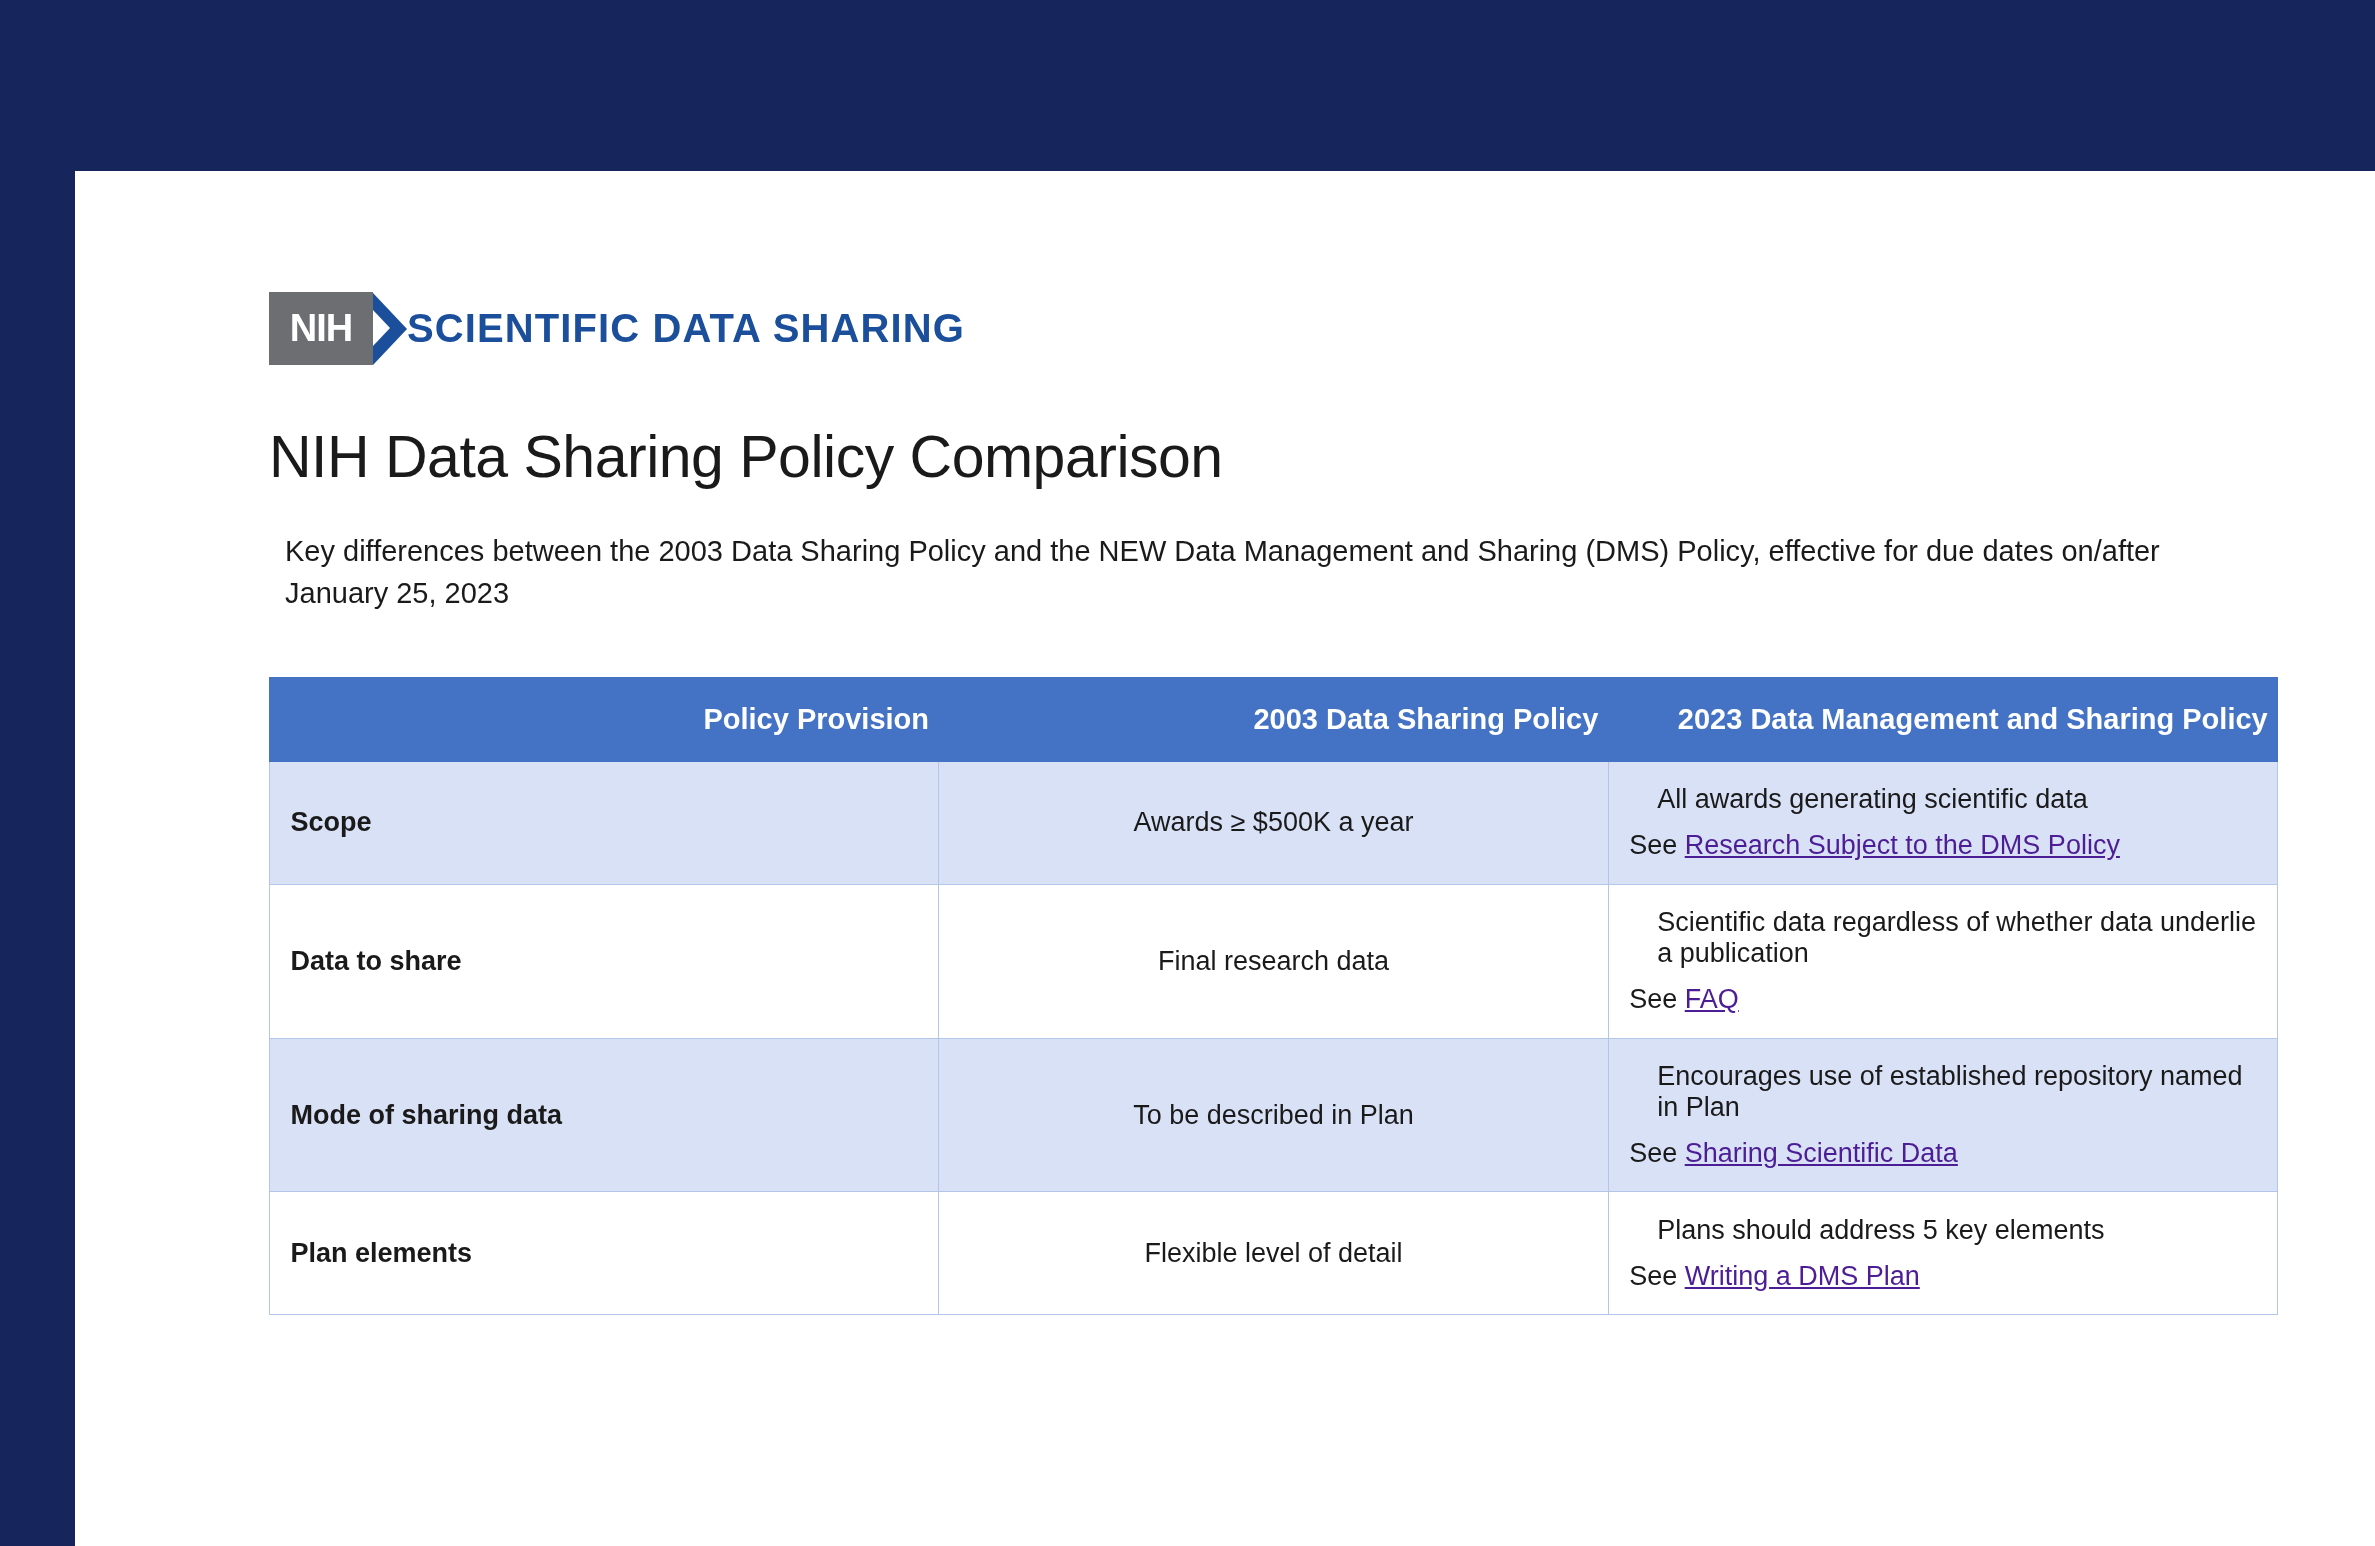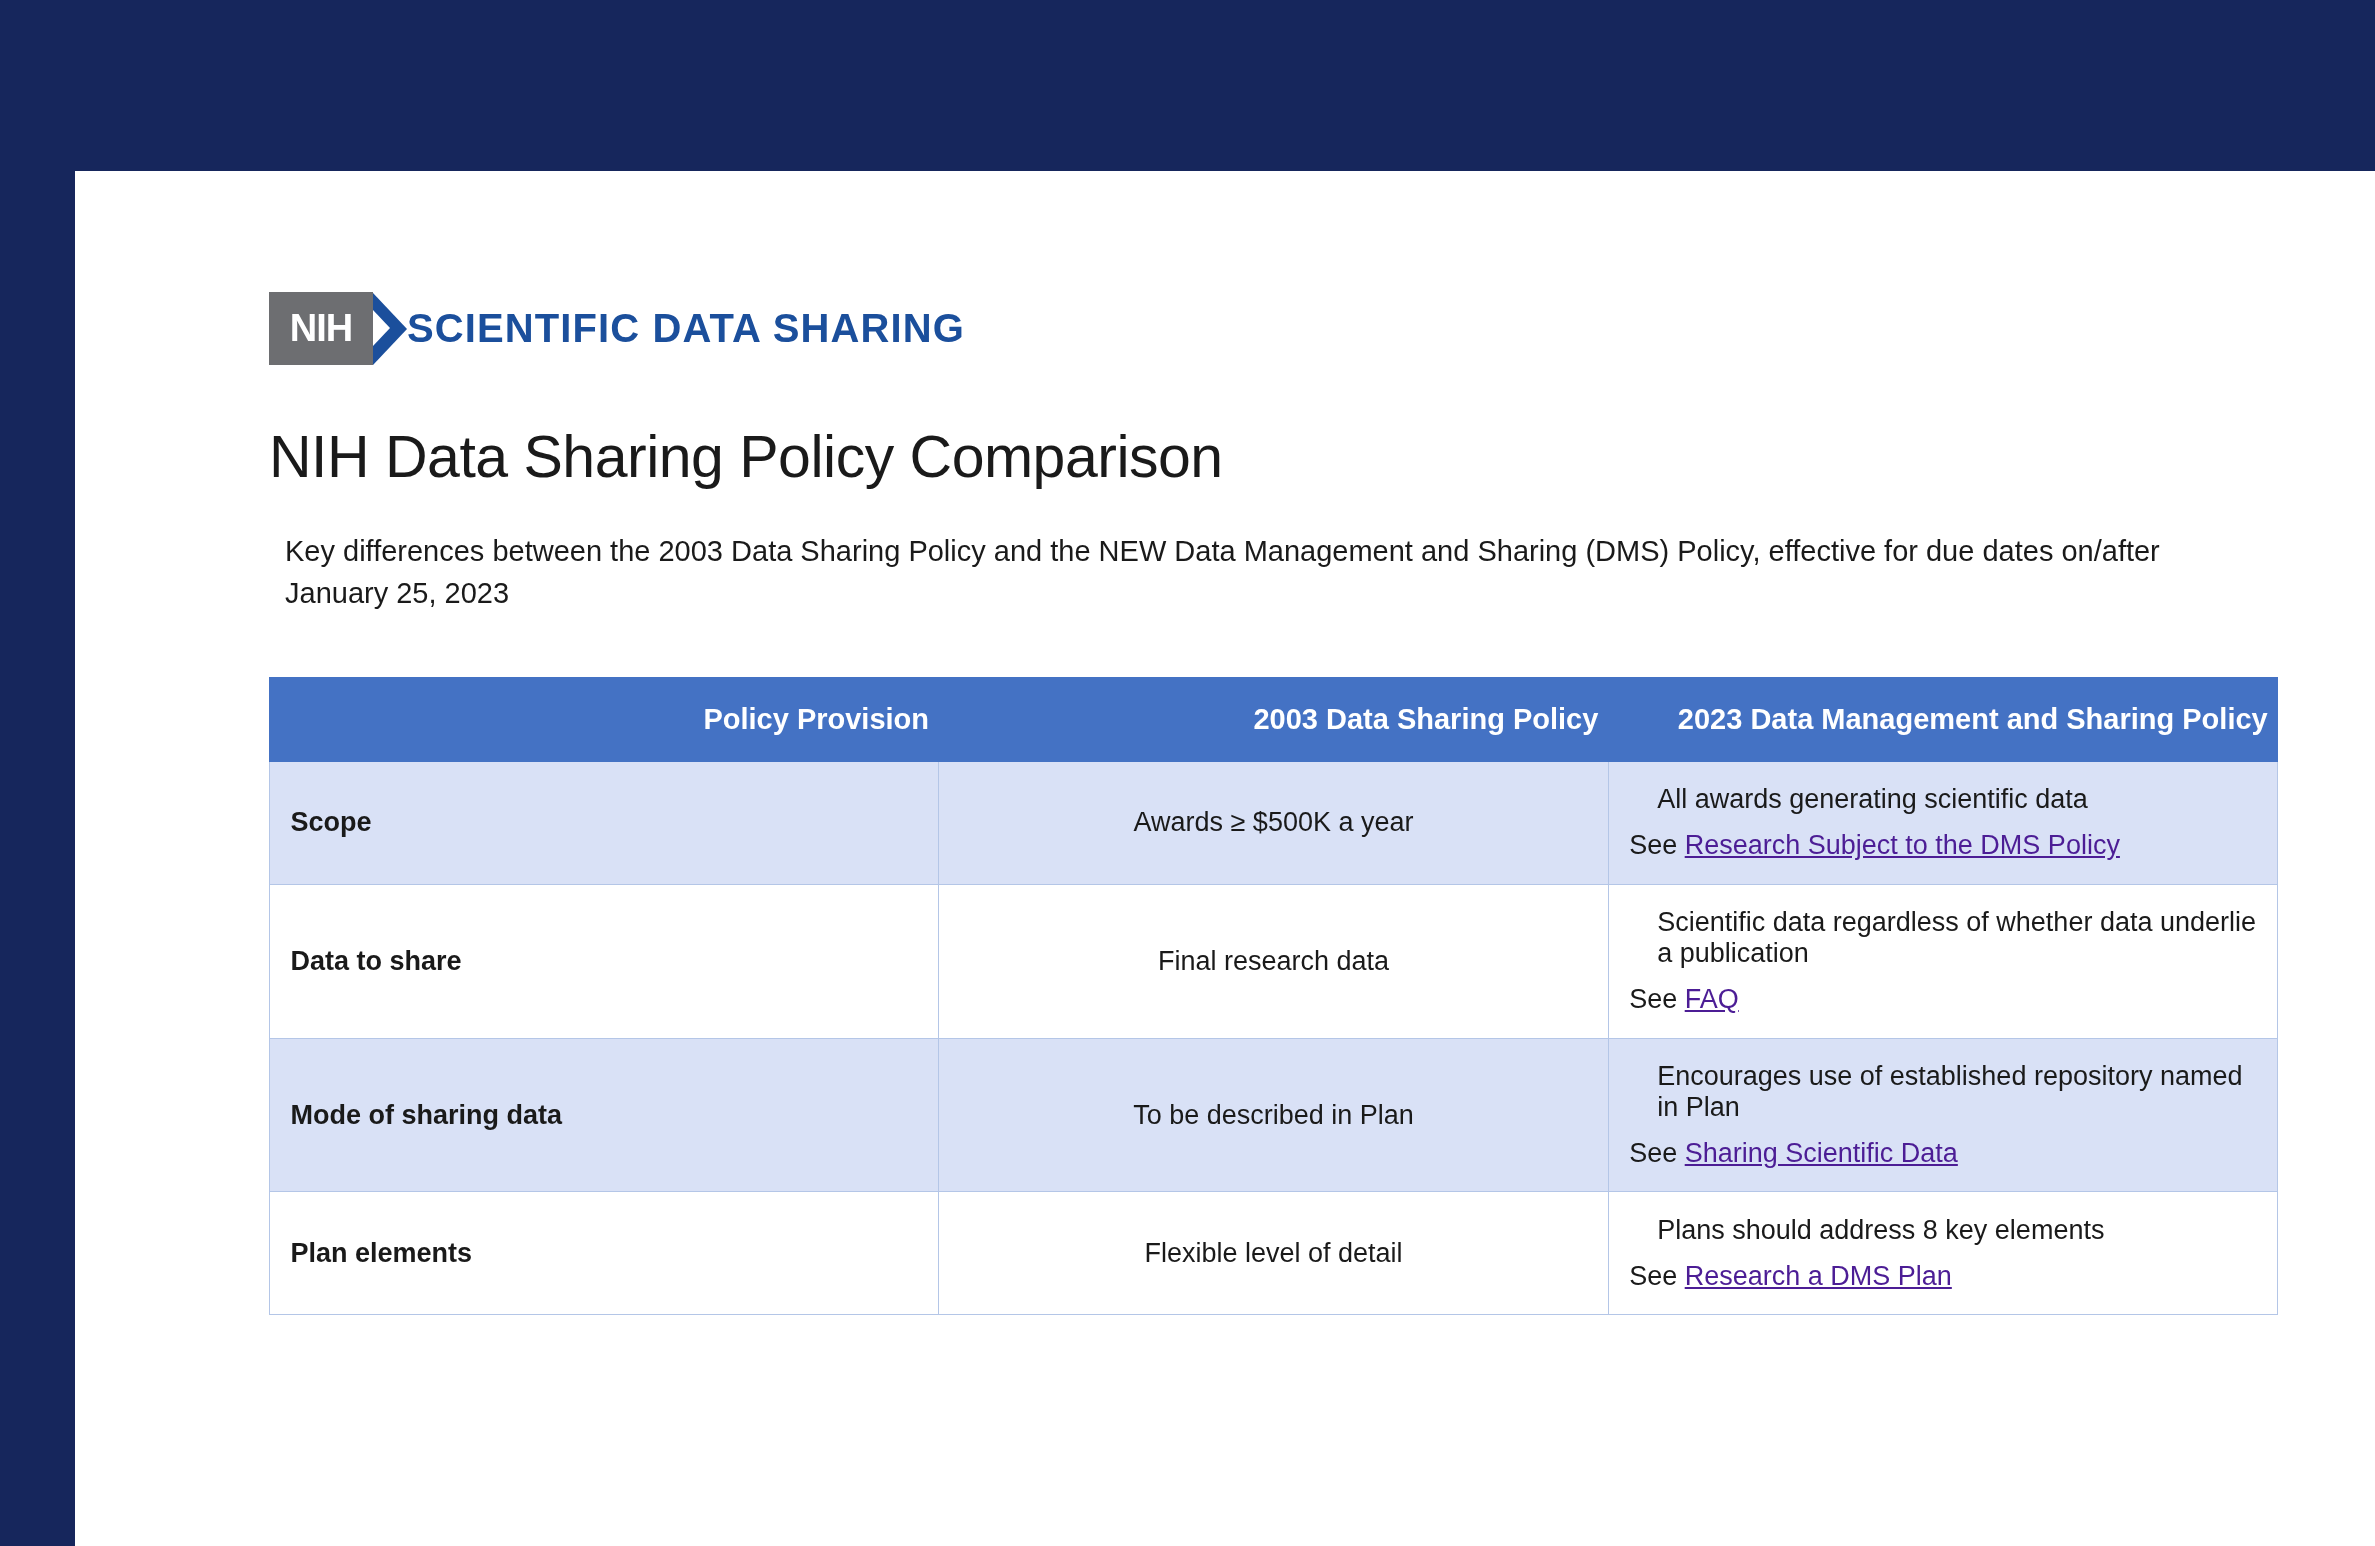--- a/index.html
+++ b/index.html
@@ -196,22 +196,22 @@
           <td class="col-old">To be described in Plan</td>
           <td class="col-new">
             <span class="cell-main">Encourages use of established repository named in Plan</span>
             <span class="cell-see"><span>See </span><a class="doclink" href="#">Sharing Scientific Data</a></span>
           </td>
         </tr>
         <tr class="plain">
           <td class="col-provision">Plan elements</td>
           <td class="col-old">Flexible level of detail</td>
           <td class="col-new">
-            <span class="cell-main">Plans should address 8 key elements</span>
-            <span class="cell-see"><span>See </span><a class="doclink" href="#">Research a DMS Plan</a></span>
+            <span class="cell-main">Plans should address 5 key elements</span>
+            <span class="cell-see"><span>See </span><a class="doclink" href="#">Writing a DMS Plan</a></span>
           </td>
         </tr>
       </tbody>
     </table>
 
   </div>
 </div>
 
 
 </body></html>

